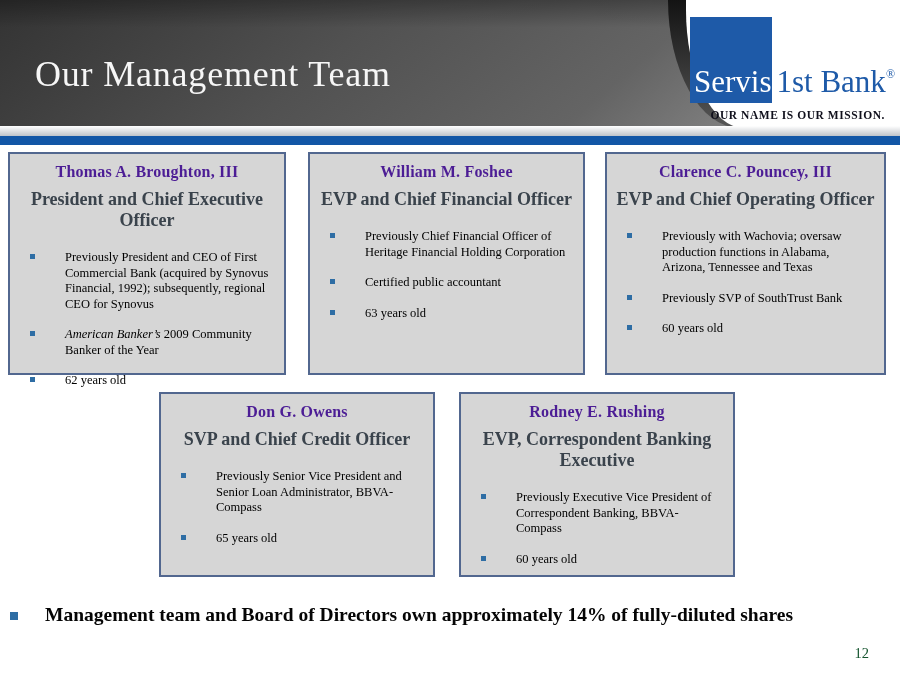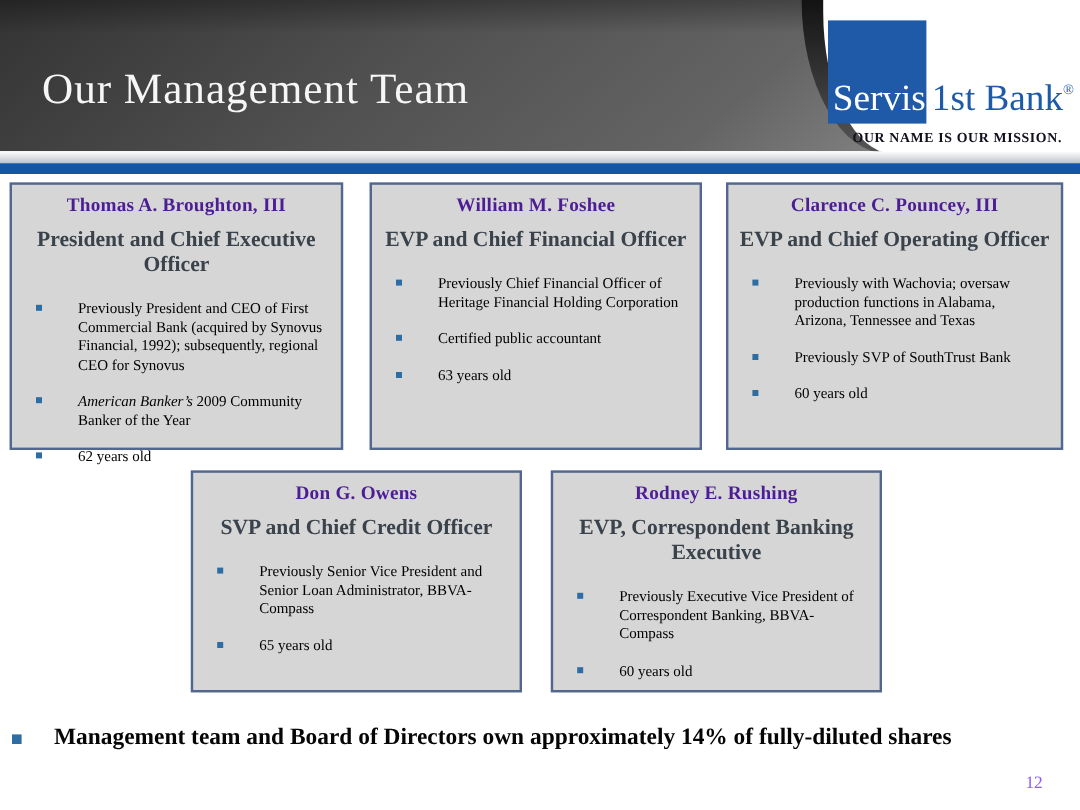--- a/index.html
+++ b/index.html
@@ -91,21 +91,21 @@
   .takeaway-bullet {
     position:absolute; left:10px; top:612px; width:8px; height:8px;
     background:#2e6da4;
   }
   .takeaway-text {
     position:absolute; left:45px; top:604px;
     font-size:19.5px; font-weight:bold; color:#050505; white-space:nowrap;text-align:center;
   }
   .page-num {
     position:absolute; right:31px; top:645px;
-    font-size:14.5px; color:#8b5cf6;
+    font-size:14.5px; color:#14532d;
   }
 </style>
 </head>
 <body>
 
 <div class="slide">
 
   <div class="header">
     <div class="slide-title">Our Management Team</div>
   </div>

